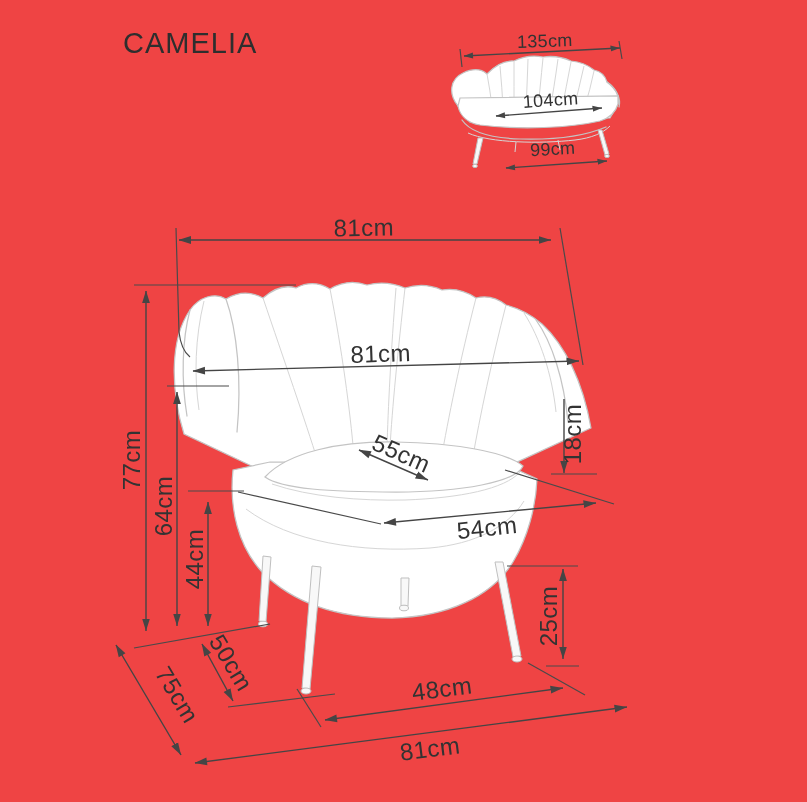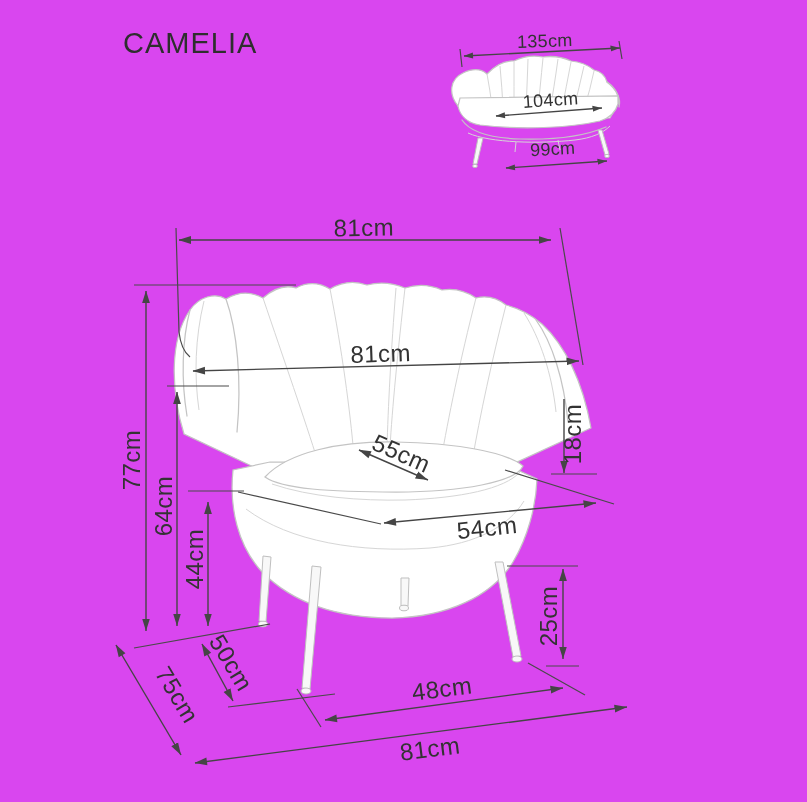--- a/index.html
+++ b/index.html
@@ -1,19 +1,19 @@
 <!DOCTYPE html>
 <html><head>
 <meta charset="utf-8">
 <style>
   html,body{margin:0;padding:0;background:#ffffff;}
   .canvas{
     position:relative;
     width:807px;height:802px;
-    background:#d946ef;
+    background:#ef4444;
     font-family:"Liberation Sans","DejaVu Sans",sans-serif;
     overflow:hidden;
   }
   .product-title{
     position:absolute;left:123px;top:27px;
     font-size:29px;letter-spacing:1px;
     color:#2e2e2e;font-weight:400;
   }
   svg{position:absolute;left:0;top:0;}
   .dim-line{stroke:#454545;stroke-width:1.4;fill:none;}

